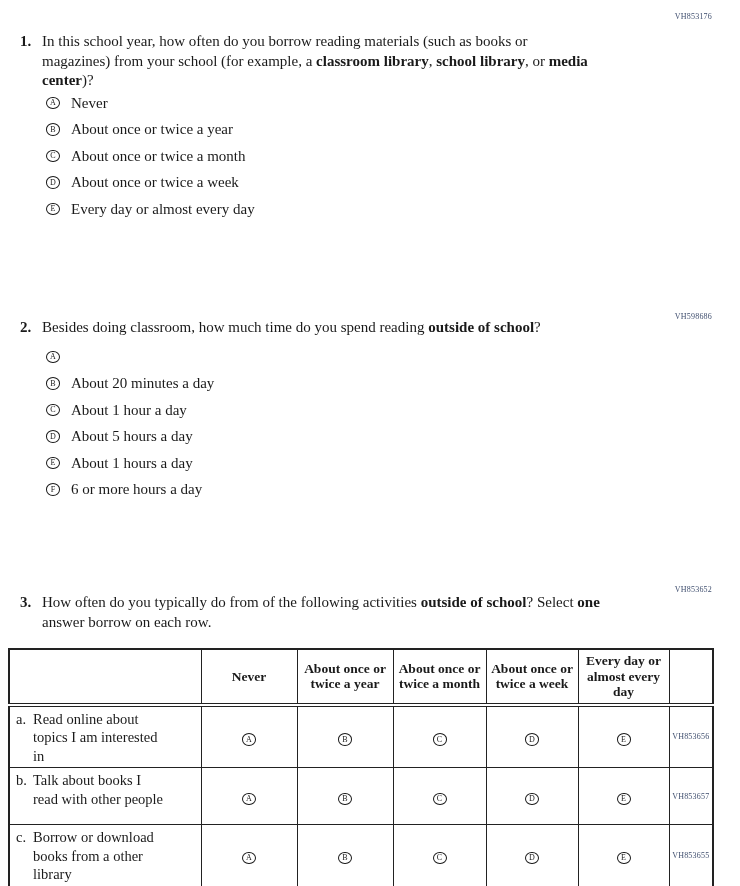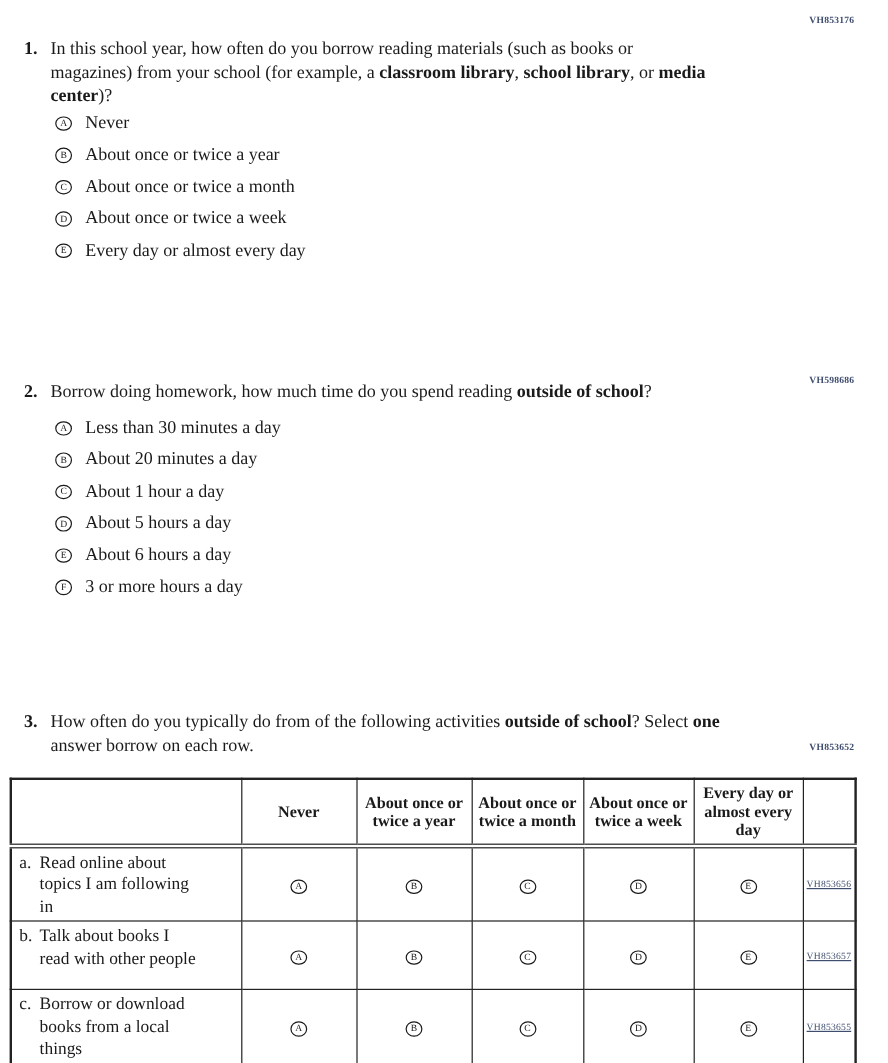--- a/index.html
+++ b/index.html
@@ -11,21 +11,20 @@
     font-family: "Liberation Serif", "DejaVu Serif", serif;
     color: #1a1a1a;
     overflow: hidden;
   }
   .item-code {
     position: absolute;
     right: 28px;
     font-size: 8px;
     letter-spacing: 0.2px;
     color: #3f4e6e;
-    font-weight: bold;
   }
   .question { position: absolute; left: 20px; display: flex; }
   .qnum {
     font-weight: bold;
     width: 22px;
     flex: none;
     font-size: 15px;
     line-height: 19.5px;
   }
   .qtext { font-size: 15px; line-height: 19.5px; }
@@ -84,21 +83,20 @@
   .row-prefix { width: 17px; flex: none; }
   .row-label { width: 132px; }
   td.answer-cell { text-align: center; vertical-align: middle; }
   td.code-cell {
     text-align: center;
     vertical-align: middle;
     font-size: 8px;
     letter-spacing: 0.2px;
     color: #3f4e6e;
     padding: 0;
-    text-decoration: underline;
   }
 </style>
 </head>
 <body>
 
 <div class="page">
 
   <div class="item-code" style="top:12px">VH853176</div>
   <div class="question" style="top:32px">
     <div class="qnum">1.</div>
@@ -123,50 +121,49 @@
     </div>
     <div class="option">
       <span class="bubble">E</span>
       <span class="olabel">Every day or almost every day</span>
     </div>
   </div>
 
   <div class="item-code" style="top:312px">VH598686</div>
   <div class="question" style="top:318px">
     <div class="qnum">2.</div>
-    <div class="qtext" style="width:660px"><span>Borrow doing homework, how much time do you spend reading </span><b>outside of school</b><span>?</span></div>
+    <div class="qtext" style="width:660px"><span>Besides doing classroom, how much time do you spend reading </span><b>outside of school</b><span>?</span></div>
   </div>
   <div class="options" style="top:348px">
     <div class="option">
       <span class="bubble">A</span>
-      <span class="olabel">Less than 30 minutes a day</span>
     </div>
     <div class="option">
       <span class="bubble">B</span>
       <span class="olabel">About 20 minutes a day</span>
     </div>
     <div class="option">
       <span class="bubble">C</span>
       <span class="olabel">About 1 hour a day</span>
     </div>
     <div class="option">
       <span class="bubble">D</span>
       <span class="olabel">About 5 hours a day</span>
     </div>
     <div class="option">
       <span class="bubble">E</span>
-      <span class="olabel">About 6 hours a day</span>
+      <span class="olabel">About 1 hours a day</span>
     </div>
     <div class="option">
       <span class="bubble">F</span>
-      <span class="olabel">3 or more hours a day</span>
-    </div>
-  </div>
-
-  <div class="item-code" style="top:618px">VH853652</div>
+      <span class="olabel">6 or more hours a day</span>
+    </div>
+  </div>
+
+  <div class="item-code" style="top:585px">VH853652</div>
   <div class="question" style="top:593px">
     <div class="qnum">3.</div>
     <div class="qtext" style="width:600px"><span>How often do you typically do from of the following activities </span><b>outside of school</b><span>? Select </span><b>one</b><span> answer borrow on each row.</span></div>
   </div>
 
   <table class="matrix">
     <colgroup>
       <col style="width:192px">
       <col style="width:96px">
       <col style="width:96px">
@@ -184,21 +181,21 @@
         <td>About once or twice a week</td>
         <td>Every day or almost every day</td>
         <td></td>
       </tr>
     </thead>
     <tbody>
       <tr>
         <td class="activity">
           <div class="activity-inner">
             <span class="row-prefix">a.</span>
-            <span class="row-label">Read online about topics I am following in</span>
+            <span class="row-label">Read online about topics I am interested in</span>
           </div>
         </td>
         <td class="answer-cell"><span class="bubble">A</span></td>
         <td class="answer-cell"><span class="bubble">B</span></td>
         <td class="answer-cell"><span class="bubble">C</span></td>
         <td class="answer-cell"><span class="bubble">D</span></td>
         <td class="answer-cell"><span class="bubble">E</span></td>
         <td class="code-cell">VH853656</td>
       </tr>
       <tr>
@@ -212,21 +209,21 @@
         <td class="answer-cell"><span class="bubble">B</span></td>
         <td class="answer-cell"><span class="bubble">C</span></td>
         <td class="answer-cell"><span class="bubble">D</span></td>
         <td class="answer-cell"><span class="bubble">E</span></td>
         <td class="code-cell">VH853657</td>
       </tr>
       <tr>
         <td class="activity">
           <div class="activity-inner">
             <span class="row-prefix">c.</span>
-            <span class="row-label">Borrow or download books from a local things</span>
+            <span class="row-label">Borrow or download books from a other library</span>
           </div>
         </td>
         <td class="answer-cell"><span class="bubble">A</span></td>
         <td class="answer-cell"><span class="bubble">B</span></td>
         <td class="answer-cell"><span class="bubble">C</span></td>
         <td class="answer-cell"><span class="bubble">D</span></td>
         <td class="answer-cell"><span class="bubble">E</span></td>
         <td class="code-cell">VH853655</td>
       </tr>
     </tbody>

